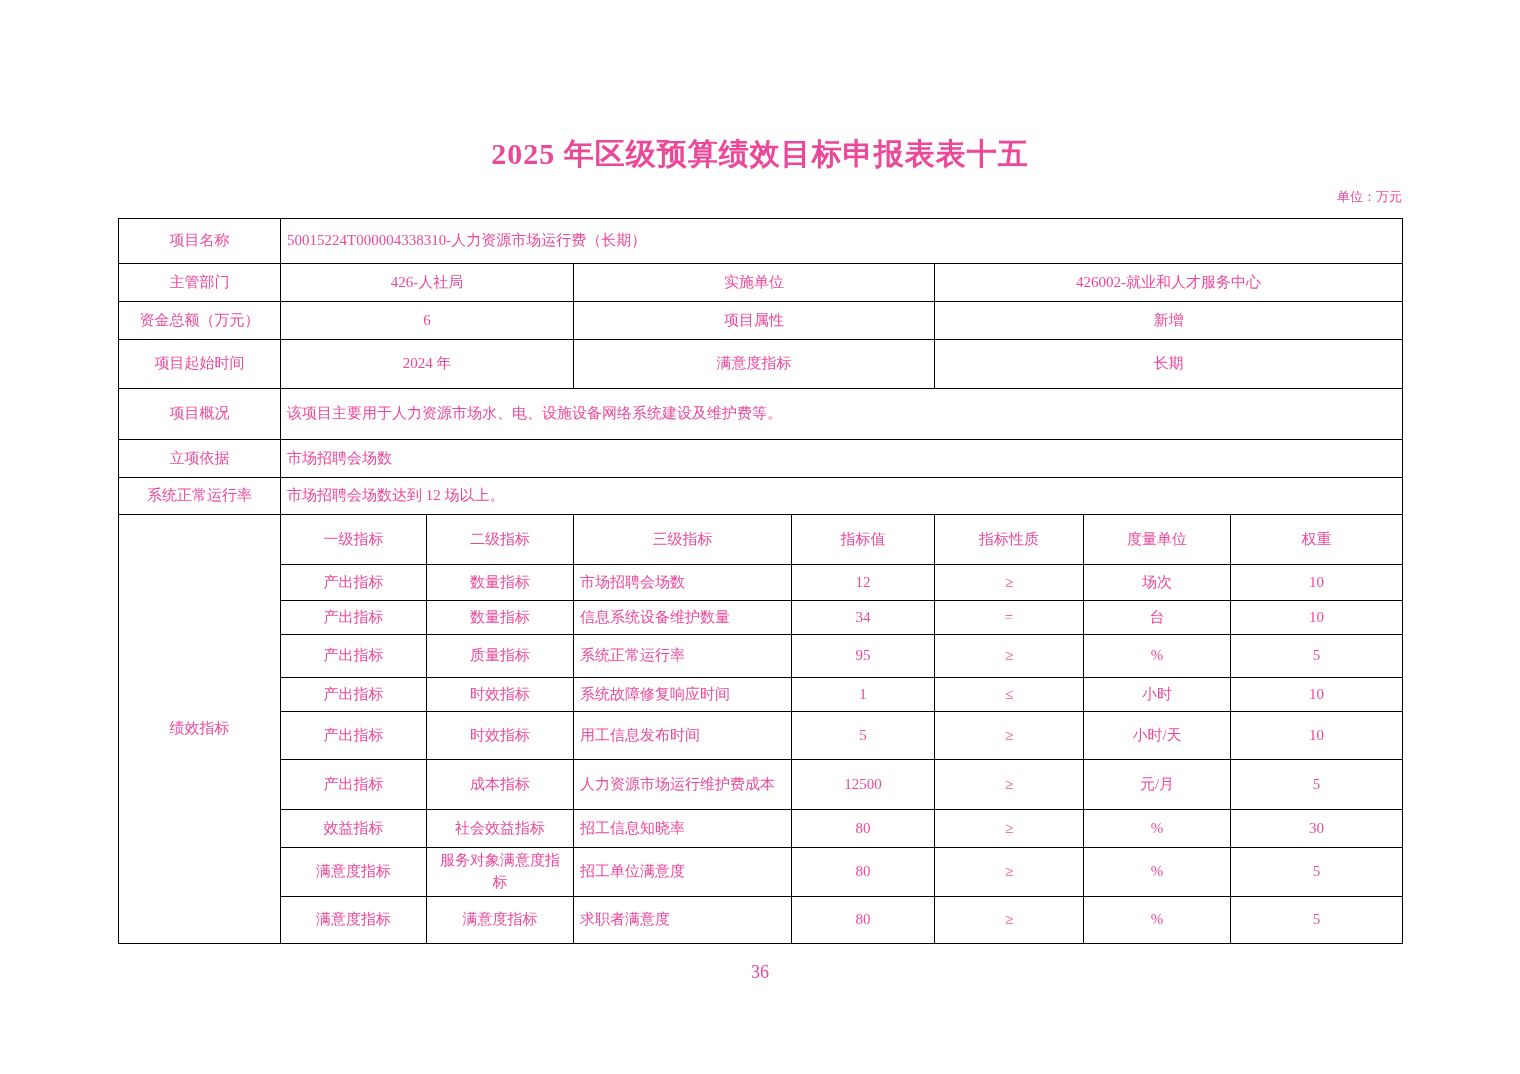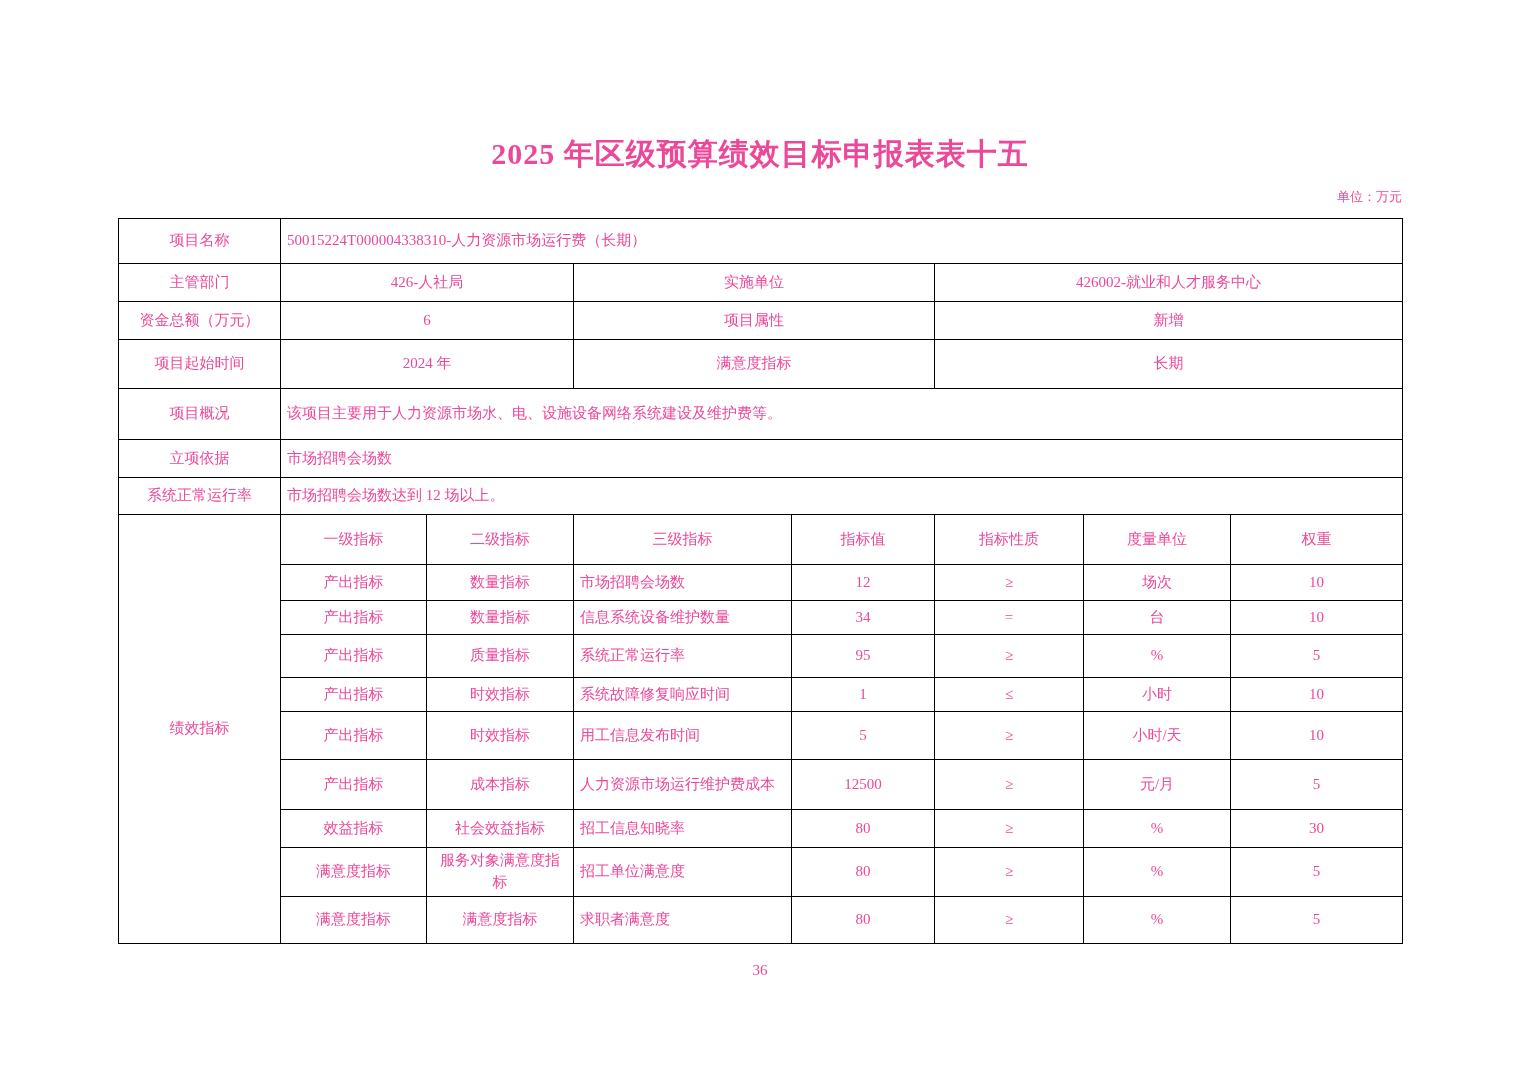--- a/index.html
+++ b/index.html
@@ -51,21 +51,21 @@
   td.l   { text-align: left; }
   td.c2  { padding: 2px 14px; }   
   td.c3  { padding: 2px 12px; }   
   td.val-left { text-align: left; padding-left: 10px; margin-left: 32px; }
   .page-number {
     position: absolute;
     top: 962px;
     left: 0;
     width: 100%;
     text-align: center;
-    font-size: 15px;
+    font-size: 18px;
   }
 </style>
 </head>
 <body>
 
 <div class="page">
 
   <div class="title">2025 年区级预算绩效目标申报表表十五</div>
   <div class="unit-note">单位：万元</div>
 

